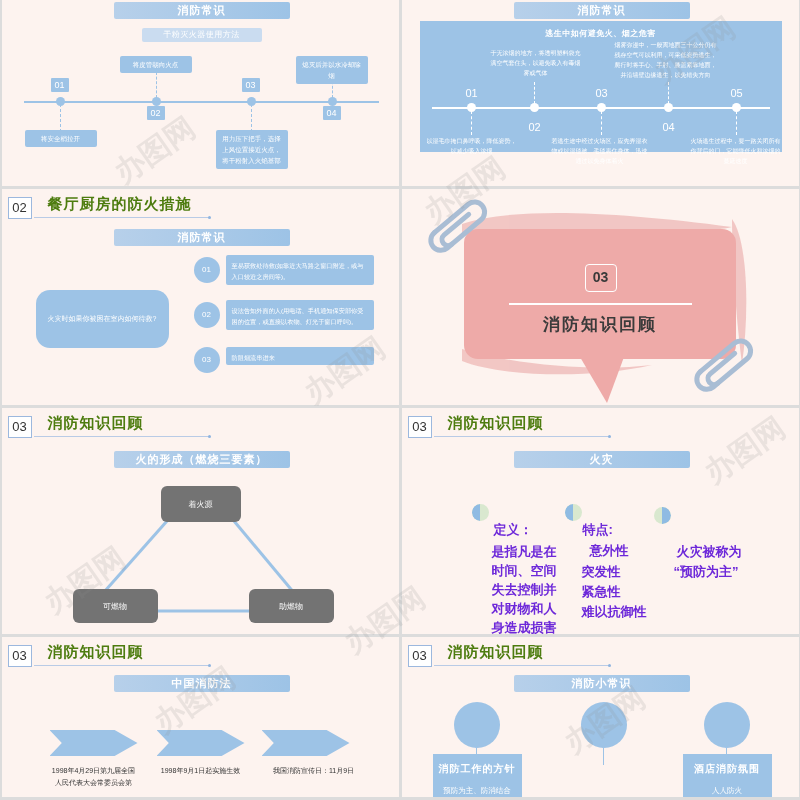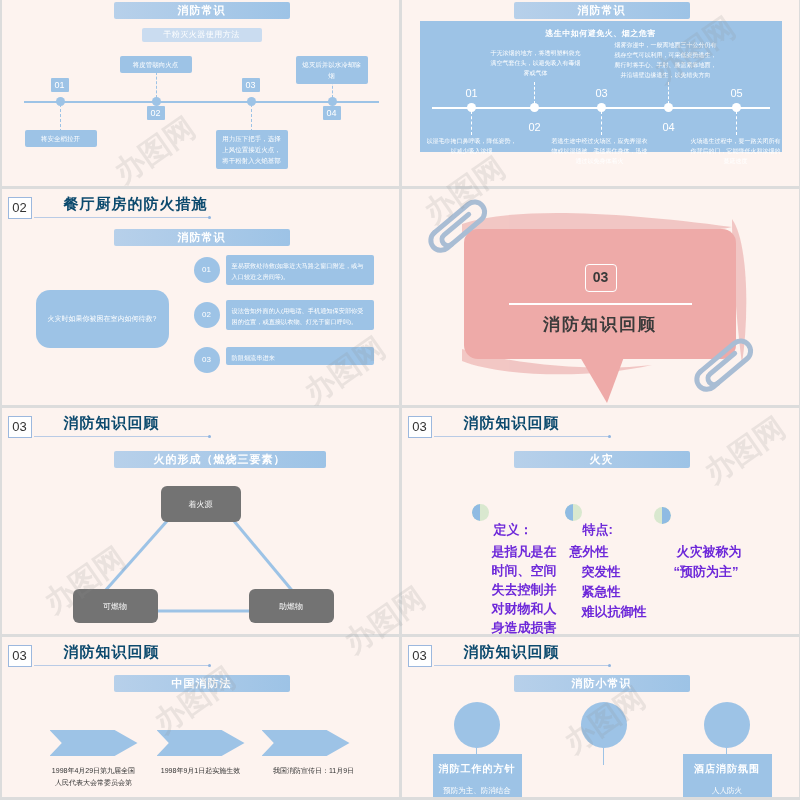--- a/index.html
+++ b/index.html
@@ -28,22 +28,22 @@
   .s-head{position:absolute;left:6px;top:6px;right:8px;height:26px;}
   .num-box{
     position:absolute;left:0;top:2px;
     width:22px;height:20px;
     border:1px solid #9cb8de;
     background:#fff;
     color:#333;font-size:13px;line-height:19px;text-align:center;
     font-family:"Liberation Sans",sans-serif;
   }
   .head-title{
-    position:absolute;left:56px;top:0px;
-    font-size:15px;color:#0c4a6e;font-weight:bold;
+    position:absolute;left:40px;top:0px;
+    font-size:15px;color:#4d7c0f;font-weight:bold;
     letter-spacing:1px;
   }
   .head-rule{
     position:absolute;left:26px;top:22px;width:175px;height:1px;
     background:#b9cbe6;
   }
   .head-dot{
     position:absolute;left:200px;top:20.5px;width:3px;height:3px;
     border-radius:50%;background:#8fb4e0;
   }
@@ -264,21 +264,21 @@
   </div>
 
   <div class="slide">
     <div class="s-head">
       <div class="num-box">03</div>
       <div class="head-title">消防知识回顾</div>
       <div class="head-rule"></div>
       <div class="head-dot"></div>
     </div>
 
-    <div class="banner" style="left:112px;top:43px;width:212px;">火的形成（燃烧三要素）</div>
+    <div class="banner" style="left:112px;top:43px;width:176px;">火的形成（燃烧三要素）</div>
 
     <svg width="397" height="226" viewBox="0 0 397 226" style="position:absolute;left:0;top:0;">
       <path d="M165 113 L95 192" stroke="#9dc3e6" stroke-width="3" fill="none"></path>
       <path d="M232 113 L298 192" stroke="#9dc3e6" stroke-width="3" fill="none"></path>
       <path d="M112 203 L282 203" stroke="#9dc3e6" stroke-width="3" fill="none"></path>
     </svg>
 
     <div class="tri-node" style="left:159px;top:78px;width:80px;height:36px;">着火源</div>
     <div class="tri-node" style="left:71px;top:181px;width:85px;height:34px;">可燃物</div>
     <div class="tri-node" style="left:247px;top:181px;width:85px;height:34px;">助燃物</div>
@@ -302,21 +302,21 @@
     <div class="blk" style="left:90px;top:135px;">时间、空间</div>
     <div class="blk" style="left:90px;top:154px;">失去控制并</div>
     <div class="blk" style="left:90px;top:173px;">对财物和人</div>
     <div class="blk" style="left:90px;top:192px;">身造成损害</div>
     <div class="blk" style="left:90px;top:211px;">的燃烧现象。</div>
 
     <div class="pie-ic" style="left:163px;top:96px;">
         <div class="half"></div>
       </div>
     <div class="blk" style="left:181px;top:94px;">特点:</div>
-    <div class="blk" style="left:168px;top:116px;">意外性</div>
+    <div class="blk" style="left:188px;top:116px;font-family:Liberation Mono, monospace;">意外性</div>
     <div class="blk" style="left:180px;top:136px;">突发性</div>
     <div class="blk" style="left:180px;top:156px;">紧急性</div>
     <div class="blk" style="left:180px;top:176px;">难以抗御性</div>
 
     <div class="pie-ic rev" style="left:252px;top:99px;">
         <div class="half"></div>
       </div>
     <div class="blk" style="left:275px;top:116px;">火灾被称为</div>
     <div class="blk" style="left:272px;top:136px;">“预防为主”</div>
   </div>

